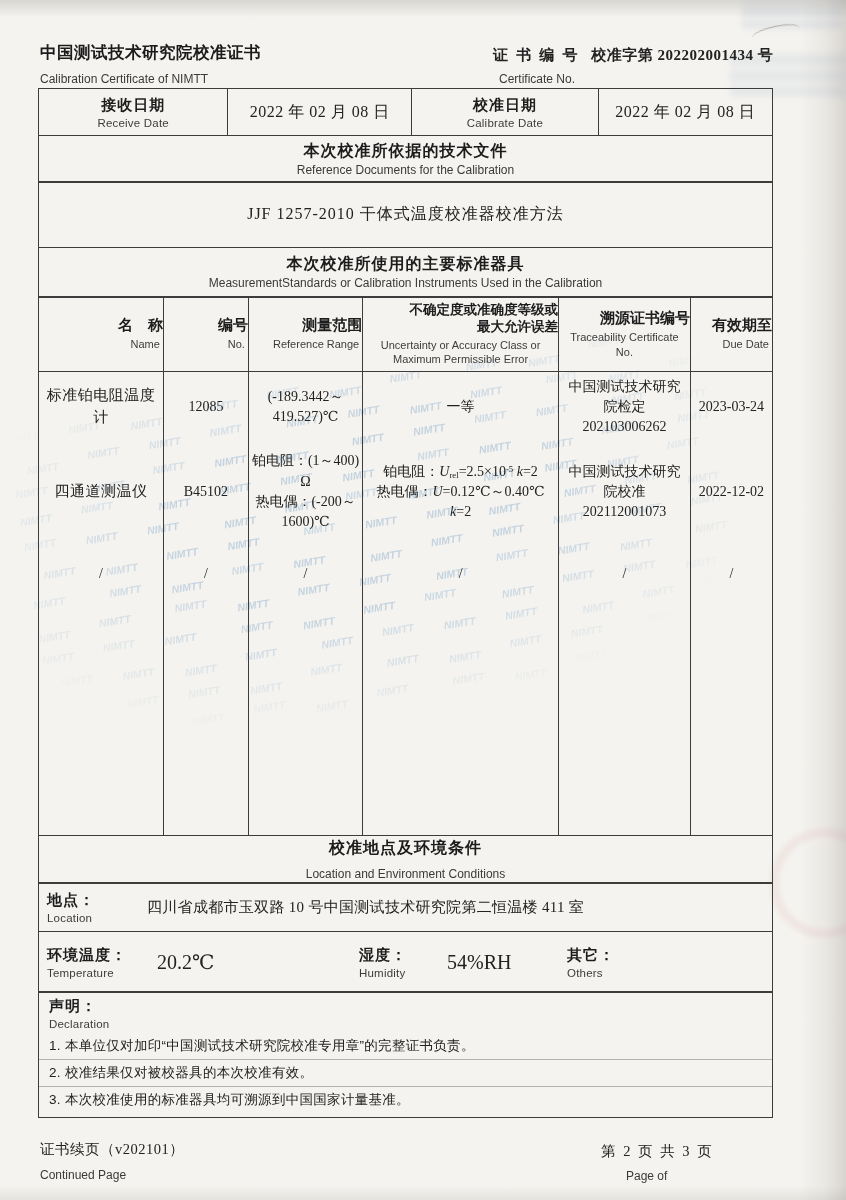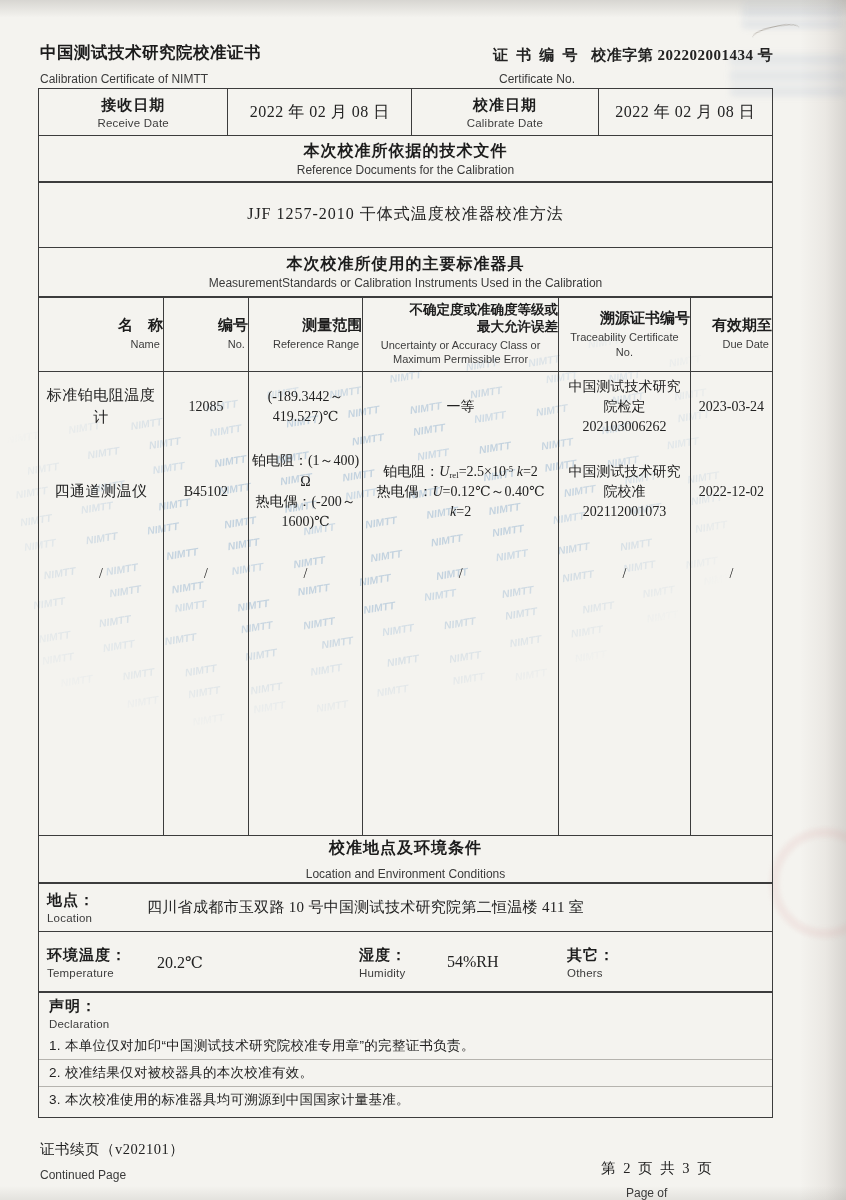--- a/index.html
+++ b/index.html
@@ -101,34 +101,34 @@
   .it{ font-style:italic; }
   sub.sm{ font-size:.62em; vertical-align:-0.25em; }
   sup.sm{ font-size:.62em; vertical-align:.45em; }
   .slash{ font-size:14px; }
 
   .loc-row{ margin-top:-1.5px; height:50px; display:flex; align-items:center; }
   .loc-label{ padding-left:8px; width:108px; }
   .loc-val{ font-size:15px; letter-spacing:.3px; }
   .env-row{ margin-top:-1.5px; height:62px; position:relative; }
   .env-item{ position:absolute; top:50%; transform:translateY(-50%); }
-  .env-val{ position:absolute; top:50%; transform:translateY(-50%); font-size:16px; }
+  .env-val{ position:absolute; top:50%; transform:translateY(-50%); font-size:20px; }
 
   .decl-box{ margin-top:-1.5px; padding:5px 0 4px 0; }
   .decl-title{ padding-left:10px; }
   .decl-items{ margin-top:3px; }
   .decl-item{ font-family:"Liberation Sans","DejaVu Sans",sans-serif; font-size:13.5px;
     color:#222; padding:4px 10px 4px 10px; letter-spacing:.3px; }
   .decl-item.sep{ border-bottom:1px solid #b5b3ae; }
 
   .doc-footer{ position:relative; margin-top:22px; height:60px; }
   .df-left{ position:absolute; left:2px; top:0; }
   .df-left-cn{ font-size:14.5px; letter-spacing:.5px; }
   .df-left-en{ font:12px "Liberation Sans",sans-serif; color:#3a3a3a; margin-top:9px; }
-  .df-right{ position:absolute; left:563px; top:19px; }
+  .df-right{ position:absolute; left:563px; top:2px; }
   .df-right-cn{ font-size:14.5px; letter-spacing:2px; }
   .df-right-en{ font:12px "Liberation Sans",sans-serif; color:#3a3a3a; margin-top:8px; padding-left:25px; }
 </style>
 </head>
 <body>
 
 <div class="page">
 
   <div class="edge-top"></div>
   <div class="edge-right"></div>

